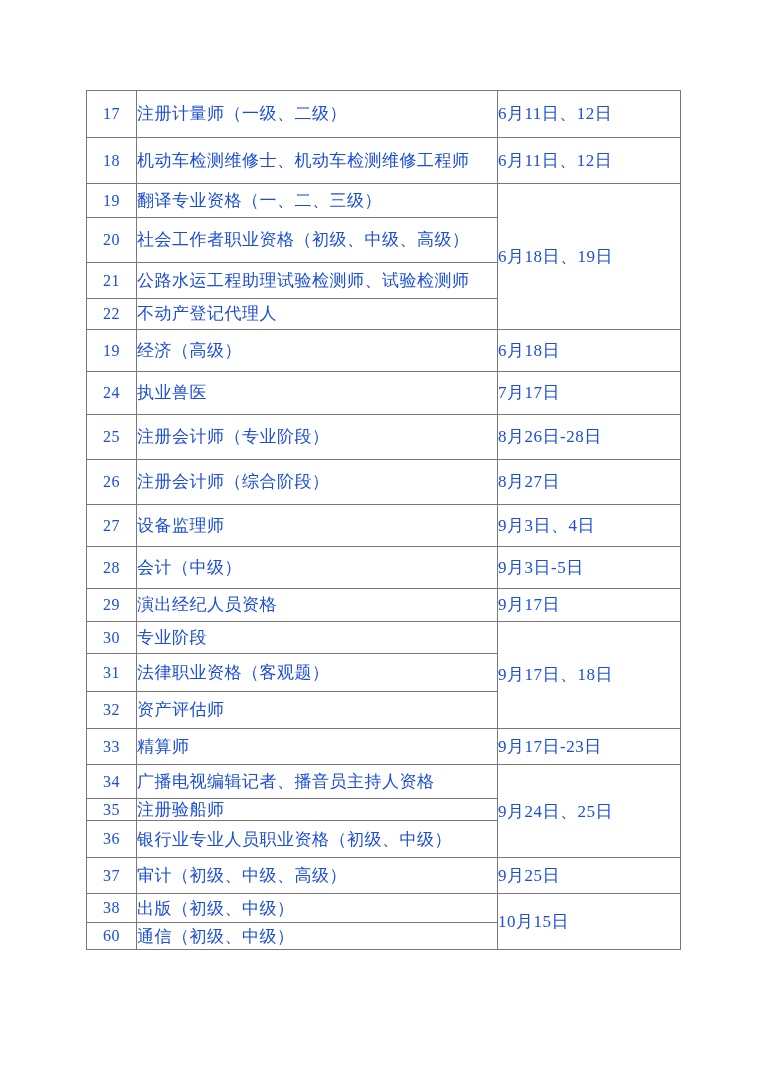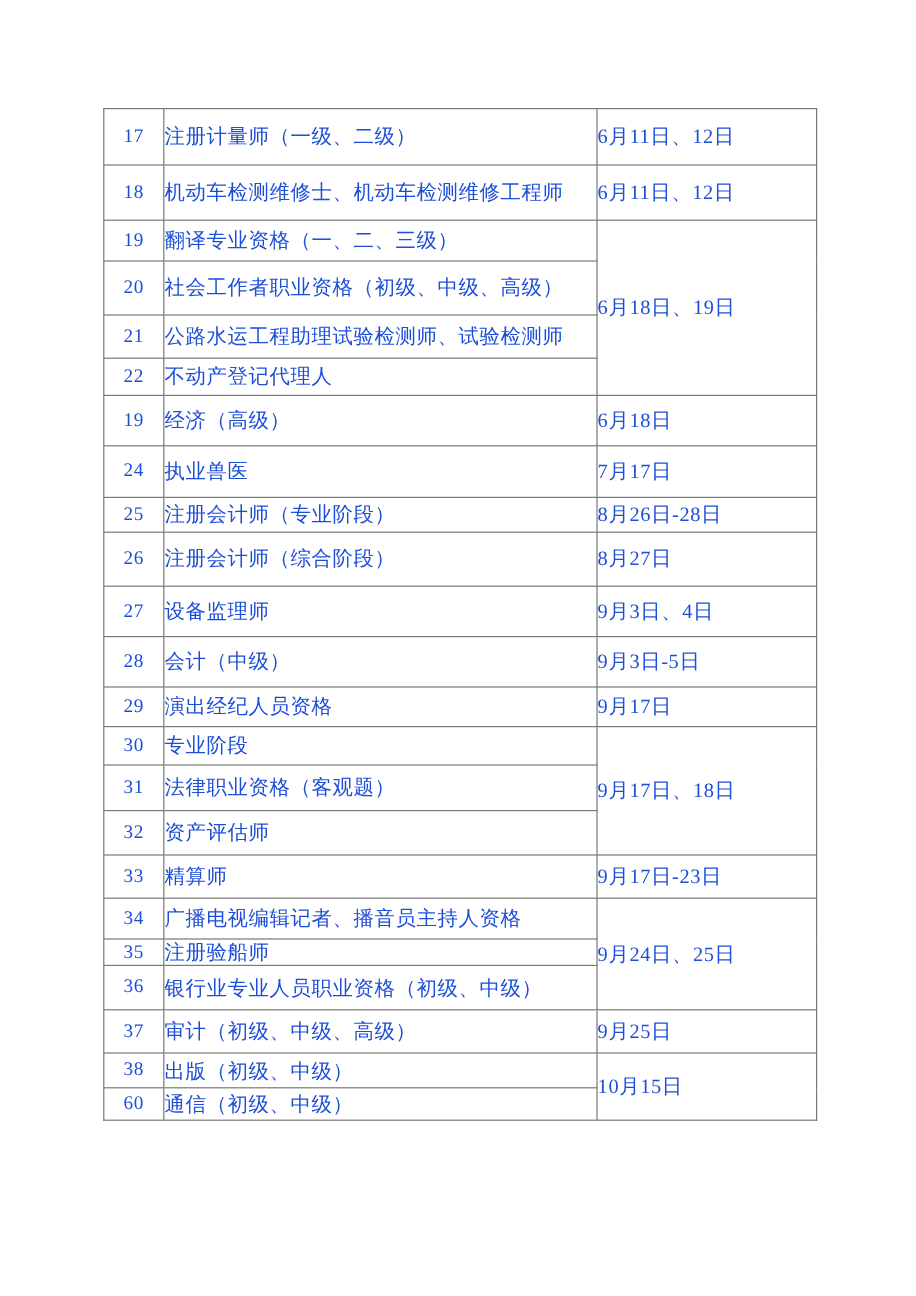--- a/index.html
+++ b/index.html
@@ -91,21 +91,21 @@
       <tr style="height:42px">
         <td class="no">19</td>
         <td class="name">经济（高级）</td>
         <td class="date">6月18日</td>
       </tr>
       <tr style="height:43px">
         <td class="no">24</td>
         <td class="name">执业兽医</td>
         <td class="date">7月17日</td>
       </tr>
-      <tr style="height:29px">
+      <tr style="height:45px">
         <td class="no">25</td>
         <td class="name">注册会计师（专业阶段）</td>
         <td class="date">8月26日-28日</td>
       </tr>
       <tr style="height:45px">
         <td class="no">26</td>
         <td class="name">注册会计师（综合阶段）</td>
         <td class="date">8月27日</td>
       </tr>
       <tr style="height:42px">

